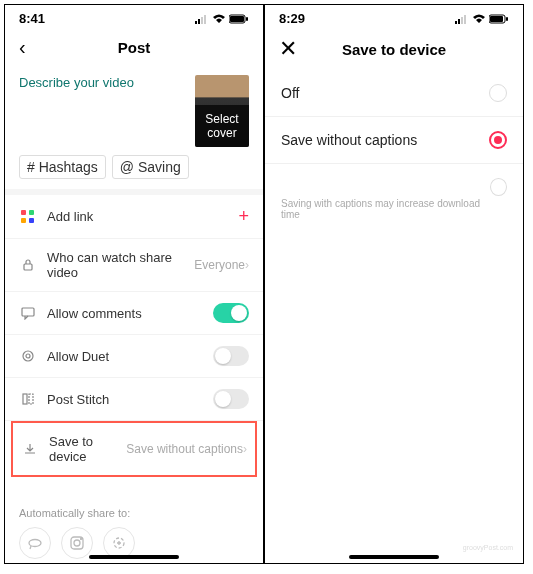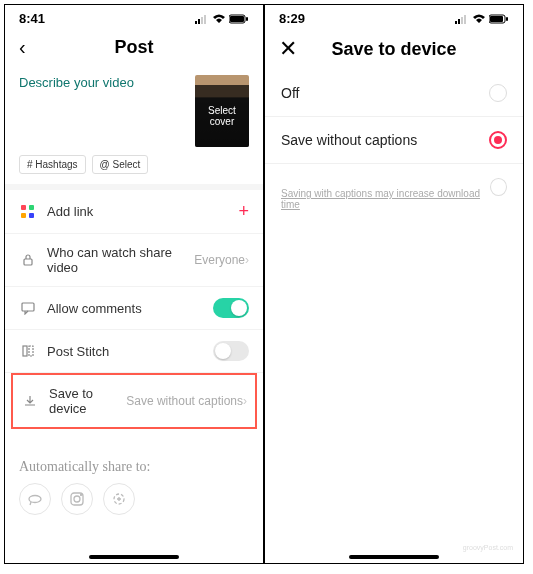--- a/index.html
+++ b/index.html
@@ -2,52 +2,52 @@
 <html><head>
 <meta charset="utf-8">
 <style>
 * { margin: 0; padding: 0; box-sizing: border-box; font-family: -apple-system, BlinkMacSystemFont, sans-serif; }
 body { background: #fff; padding: 4px; }
 .container { display: flex; }
 .phone { width: 260px; height: 560px; border: 1px solid #000; background: #fff; position: relative; overflow: hidden; }
 .status-bar { display: flex; justify-content: space-between; align-items: center; padding: 6px 14px 2px; font-size: 13px; font-weight: 600; }
 .status-icons { display: flex; gap: 3px; align-items: center; }
 .nav-header { display: flex; align-items: center; justify-content: space-between; padding: 8px 14px; }
-.nav-title { font-size: 18px; font-weight: 600; }
+.nav-title { font-size: 15px; font-weight: 600; }
 .nav-side { width: 24px; }
 .chevron-left { font-size: 20px; font-weight: 300; }
 .close-x { font-size: 22px; font-weight: 300; }
 .describe-row { display: flex; padding: 8px 14px 4px; gap: 8px; }
 .describe-text { flex: 1; color: #0f766e; font-size: 13px; }
 .thumb { width: 54px; height: 72px; background: linear-gradient(180deg, #b8956f 0%, #b8956f 30%, #333 32%, #222 100%); position: relative; border-radius: 2px; overflow: hidden; }
-.thumb-cover { position: absolute; bottom: 0; left: 0; right: 0; background: rgba(0,0,0,0.7); color: #fff; font-size: 10px; text-align: center; padding: 20px 0; }
+.thumb-cover { position: absolute; bottom: 0; left: 0; right: 0; background: rgba(0,0,0,0.7); color: #fff; font-size: 12px; text-align: center; padding: 7px 0; }
 .tag-row { display: flex; gap: 6px; padding: 4px 14px 10px; border-bottom: 6px solid #f5f5f5; }
-.tag-chip { border: 1px solid #ddd; border-radius: 3px; padding: 3px 7px; font-size: 10px; color: #333; }
+.tag-chip { border: 1px solid #ddd; border-radius: 3px; padding: 3px 7px; font-size: 14px; color: #333; }
 .list-row { display: flex; align-items: center; padding: 11px 14px; font-size: 13px; color: #333; border-bottom: 1px solid #f2f2f2; }
 .row-icon { width: 18px; margin-right: 10px; color: #888; display: flex; align-items: center; justify-content: center; }
 .row-label { flex: 1; }
 .row-value { color: #aaa; font-size: 12px; margin-right: 0; }
 .row-chev { color: #ccc; font-size: 12px; }
 .plus-red { color: #fe2c55; font-size: 18px; font-weight: 300; }
 .toggle { width: 36px; height: 20px; border-radius: 10px; position: relative; }
 .toggle.on { background: #27d3a6; }
 .toggle.off { background: #e8e8e8; }
 .toggle::after { content: ''; position: absolute; width: 16px; height: 16px; background: #fff; border-radius: 50%; top: 2px; box-shadow: 0 1px 2px rgba(0,0,0,0.2); }
 .toggle.on::after { right: 2px; }
 .toggle.off::after { left: 2px; }
 .highlight-box { border: 2px solid #ff5a4c; margin: 0 6px; }
 .highlight-box .list-row { border-bottom: none; padding: 11px 8px; }
 .share-section { padding: 30px 14px 8px; }
-.share-label { font-size: 14px; color: #999; margin-bottom: 8px; font-family: Liberation Serif, serif; }
+.share-label { font-size: 11px; color: #999; margin-bottom: 8px; }
 .share-icons { display: flex; gap: 10px; }
 .share-circle { width: 32px; height: 32px; border: 1px solid #e5e5e5; border-radius: 50%; display: flex; align-items: center; justify-content: center; color: #bbb; font-size: 14px; }
 .bottom-buttons { display: flex; gap: 8px; padding: 8px 14px; }
 .home-indicator { position: absolute; bottom: 4px; left: 50%; transform: translateX(-50%); width: 90px; height: 4px; background: #000; border-radius: 2px; }
 .option-row { display: flex; align-items: center; justify-content: space-between; padding: 14px 16px; font-size: 14px; color: #222; border-bottom: 1px solid #f0f0f0; }
-.option-caption { font-size: 10px; color: #aaa; margin-top: 10px; text-decoration: underline; }
+.option-caption { font-size: 10px; color: #aaa; margin-top: 20px; }
 .radio { width: 18px; height: 18px; border: 1px solid #ddd; border-radius: 50%; }
 .radio.selected { border: 2px solid #fe2c55; display: flex; align-items: center; justify-content: center; }
 .radio.selected::after { content: ''; width: 8px; height: 8px; background: #fe2c55; border-radius: 50%; }
 .watermark { position: absolute; bottom: 12px; right: 10px; font-size: 7px; color: #ddd; }
 .addlink-icon { width: 14px; height: 14px; display: grid; grid-template-columns: 1fr 1fr; grid-template-rows: 1fr 1fr; gap: 2px; }
 .dot { width: 5px; height: 5px; border-radius: 1px; }
 .d1 { background: #ff4757; } .d2 { background: #2ed573; } .d3 { background: #ffa502; } .d4 { background: #3742fa; }
 </style>
 </head>
 <body>
@@ -80,21 +80,21 @@
       <div class="nav-side"></div>
     </div>
     <div class="describe-row">
       <div class="describe-text">Describe your video</div>
       <div class="thumb">
         <div class="thumb-cover">Select cover</div>
       </div>
     </div>
     <div class="tag-row">
       <div class="tag-chip"># Hashtags</div>
-      <div class="tag-chip">@ Select</div>
+      <div class="tag-chip">@ Saving</div>
     </div>
 
     <div class="list-row">
       <div class="row-icon">
         <div class="addlink-icon">
             <div class="dot d1"></div>
             <div class="dot d2"></div>
             <div class="dot d3"></div>
             <div class="dot d4"></div>
           </div>
@@ -119,20 +119,30 @@
       <div class="row-icon">
         <svg width="14" height="14" viewBox="0 0 14 14" fill="none" stroke="#888" stroke-width="1.2">
             <rect x="1" y="2" width="12" height="8" rx="1"></rect>
             <path d="M4 10 L4 13 L7 10"></path>
           </svg>
       </div>
       <div class="row-label">Allow comments</div>
       <div class="toggle on"></div>
     </div>
 
+    <div class="list-row">
+      <div class="row-icon">
+        <svg width="14" height="14" viewBox="0 0 14 14" fill="none" stroke="#888" stroke-width="1.2">
+            <circle cx="7" cy="7" r="5"></circle>
+            <circle cx="7" cy="7" r="2"></circle>
+          </svg>
+      </div>
+      <div class="row-label">Allow Duet</div>
+      <div class="toggle off"></div>
+    </div>
 
     <div class="list-row">
       <div class="row-icon">
         <svg width="14" height="14" viewBox="0 0 14 14" fill="none" stroke="#888" stroke-width="1.2">
             <rect x="2" y="2" width="4" height="10"></rect>
             <rect x="8" y="2" width="4" height="10" stroke-dasharray="2 1"></rect>
           </svg>
       </div>
       <div class="row-label">Post Stitch</div>
       <div class="toggle off"></div>

